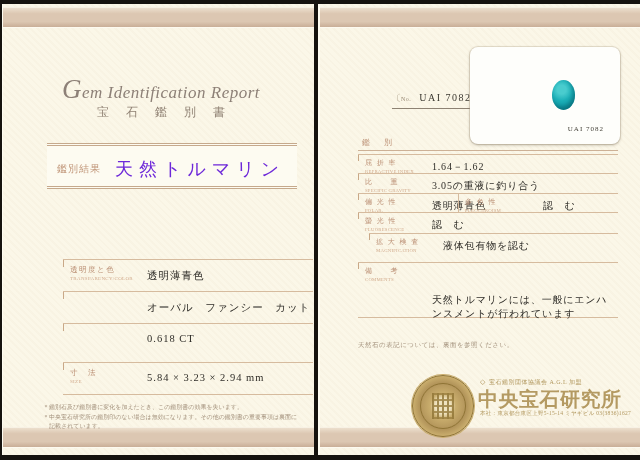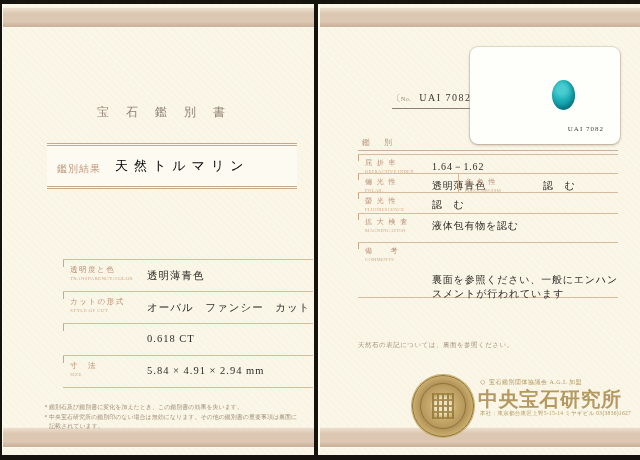--- a/index.html
+++ b/index.html
@@ -37,25 +37,25 @@
     position:absolute;top:139px;left:44px;width:250px;height:40px;
     border-top:3px double #c6a98c;border-bottom:3px double #c6a98c;
     background:#fdfbf1;
   }
   .result-label{
     position:absolute;left:10px;top:16px;
     font-size:10px;color:#c09578;letter-spacing:1px;
   }
   .result-value{
     position:absolute;left:68px;top:11px;
-    font-size:13px;color:#000000;letter-spacing:6px;
+    font-size:18px;color:#6d28d9;letter-spacing:6px;
   }
   .lfields{position:absolute;top:255px;left:60px;width:250px;text-decoration:underline;}
   .lrow{position:relative;height:31px;border-top:1px solid #d6bb9e;}
-  .lrow:last-child{border-bottom:1px solid #d6bb9e;}
+  .lrow:last-child{border-bottom:1px solid #d6bb9e;margin-top:7px;}
   .lrow::before{content:"";position:absolute;left:0;top:0;width:1px;height:7px;background:#c9a887;}
   .flabel{position:absolute;left:7px;top:5px;width:78px;}
   .flabel .ja{font-size:7.5px;color:#bb8f74;letter-spacing:1.5px;display:block;}
   .flabel .en{font-size:5px;color:#d2ab8d;letter-spacing:0.3px;display:block;margin-top:1px;}
   .fvalue{
     position:absolute;left:84px;top:9px;
     font-size:10.5px;color:#2f2d28;letter-spacing:1px;white-space:nowrap;
   }
   .footnotes{
     position:absolute;top:399px;left:40px;width:256px;
@@ -89,21 +89,21 @@
   .section-heading{
     position:absolute;top:133px;left:42px;
     font-size:8px;color:#bb8f74;letter-spacing:3px;
   }
   .section-rule{position:absolute;top:146px;left:38px;width:260px;height:1px;background:#cdb196;}
   .rfields{position:absolute;top:150px;left:38px;width:260px;}
   .rrow{position:relative;border-top:1px solid #d6bb9e;}
   .rrow::before{content:"";position:absolute;left:0;top:0;width:1px;height:6px;background:#c9a887;}
   .rrow:last-child{border-bottom:1px solid #d6bb9e;}
   .h18{height:18px;} .h19{height:19px;} .h20{height:20px;}
-  .h26{height:26px;} .h28{height:28px;} .h54{height:54px;}
+  .h26{height:26px;} .h28{height:28px;margin-left:11px;} .h54{height:54px;}
   .rlabel{position:absolute;left:7px;top:3px;width:64px;}
   .rlabel .ja{font-size:7px;color:#bb8f74;letter-spacing:1.5px;display:block;}
   .rlabel .en{font-size:4.8px;color:#d2ab8d;letter-spacing:0.2px;display:block;margin-top:1px;line-height:1.2;}
   .rvalue{
     position:absolute;left:74px;top:5px;
     font-size:10px;color:#2f2d28;letter-spacing:0.8px;white-space:nowrap;
   }
   .split-right{
     position:absolute;left:100px;top:0;bottom:0;width:160px;
     border-left:1px solid #d6bb9e;
@@ -149,51 +149,48 @@
     font-size:5.5px;color:#b2985f;letter-spacing:0.3px;
   }
 </style>
 </head>
 <body>
 
 <div class="page page-left">
   <div class="band band-top"></div>
   <div class="band band-bottom"></div>
 
+  <div class="title-en">Gem Identification Report</div>
   <div class="title-ja">宝 石 鑑 別 書</div>
 
   <div class="result-box">
     <span class="result-label">鑑別結果</span>
     <span class="result-value">天然トルマリン</span>
   </div>
 
   <div class="lfields">
     <div class="lrow">
       <span class="flabel">
         <span class="ja">透明度と色</span>
         <span class="en">TRANSPARENCY/COLOR</span>
       </span>
       <span class="fvalue">透明薄青色</span>
     </div>
     <div class="lrow">
-      <span class="flabel">
-        <span class="ja">カットの形式</span>
-        <span class="en">STYLE OF CUT</span>
-      </span>
       <span class="fvalue">オーバル　ファンシー　カット</span>
     </div>
     <div class="lrow">
       <span class="fvalue">0.618 CT</span>
     </div>
     <div class="lrow">
       <span class="flabel">
         <span class="ja">寸　法</span>
         <span class="en">SIZE</span>
       </span>
-      <span class="fvalue">5.84 × 4.91 × 2.94 mm</span>
+      <span class="fvalue">5.84 × 3.23 × 2.94 mm</span>
     </div>
   </div>
 
   <div class="footnotes">
     <div class="fn1">＊鑑別石及び鑑別書に変化を加えたとき、この鑑別書の効果を失います。</div>
     <div class="fn2">＊中央宝石研究所の鑑別印のない場合は無効になります。その他の鑑別書の重要事項は裏面に記載されています。</div>
   </div>
 </div>
 
 <div class="page page-right">
@@ -212,20 +209,27 @@
   <div class="section-heading">鑑　別</div>
   <div class="section-rule"></div>
 
   <div class="rfields">
     <div class="rrow h18">
       <span class="rlabel">
         <span class="ja">屈 折 率</span>
         <span class="en">REFRACTIVE INDEX</span>
       </span>
       <span class="rvalue">1.64－1.62</span>
+    </div>
+    <div class="rrow h19">
+      <span class="rlabel">
+        <span class="ja">比　　重</span>
+        <span class="en">SPECIFIC GRAVITY</span>
+      </span>
+      <span class="rvalue">3.05の重液に釣り合う</span>
     </div>
     <div class="rrow h18">
       <span class="rlabel">
         <span class="ja">偏 光 性</span>
         <span class="en">POLAR.</span>
       </span>
       <span class="rvalue">透明薄青色</span>
       <span class="split-right">
         <span class="rlabel">
           <span class="ja">多 色 性</span>
@@ -246,21 +250,21 @@
         <span class="ja">拡 大 検 査</span>
         <span class="en">MAGNIFICATION</span>
       </span>
       <span class="rvalue">液体包有物を認む</span>
     </div>
     <div class="rrow h54">
       <span class="rlabel">
         <span class="ja">備　　考</span>
         <span class="en">COMMENTS</span>
       </span>
-      <span class="comment-value">裏面を参照ください、一般にエンハンスメントが行われています</span>
+      <span class="comment-value">天然トルマリンには、一般にエンハンスメントが行われています</span>
     </div>
   </div>
 
   <div class="rnote">天然石の表記については、裏面を参照ください。</div>
 
   <div class="seal"></div>
   <div class="issuer-affil">
     <span class="agl-diamond">◇</span><span>宝石鑑別団体協議会 A.G.L 加盟</span>
   </div>
   <div class="issuer-name">中央宝石研究所</div>

